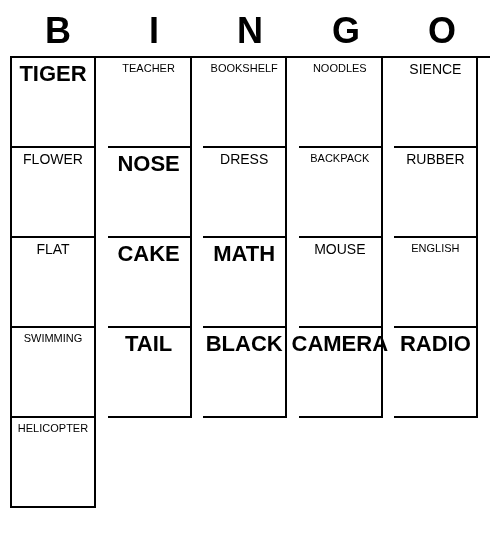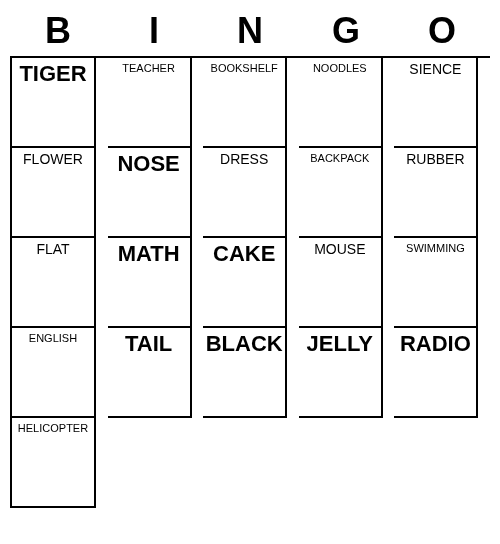--- a/index.html
+++ b/index.html
@@ -114,42 +114,42 @@
     <div class="bingo-cell">
       <span class="cell-text size-sm">BACKPACK</span>
     </div>
     <div class="bingo-cell">
       <span class="cell-text size-md">RUBBER</span>
     </div>
     <div class="bingo-cell">
       <span class="cell-text size-md">FLAT</span>
     </div>
     <div class="bingo-cell">
-      <span class="cell-text size-xl">MATH</span>
+      <span class="cell-text size-xl">CAKE</span>
     </div>
     <div class="bingo-cell">
-      <span class="cell-text size-xl">CAKE</span>
+      <span class="cell-text size-xl">MATH</span>
     </div>
     <div class="bingo-cell">
       <span class="cell-text size-md">MOUSE</span>
     </div>
     <div class="bingo-cell">
-      <span class="cell-text size-sm">SWIMMING</span>
+      <span class="cell-text size-sm">ENGLISH</span>
     </div>
     <div class="bingo-cell">
-      <span class="cell-text size-sm">ENGLISH</span>
+      <span class="cell-text size-sm">SWIMMING</span>
     </div>
     <div class="bingo-cell">
       <span class="cell-text size-xl">TAIL</span>
     </div>
     <div class="bingo-cell">
       <span class="cell-text size-xl">BLACK</span>
     </div>
     <div class="bingo-cell">
-      <span class="cell-text size-xl">JELLY</span>
+      <span class="cell-text size-xl">CAMERA</span>
     </div>
     <div class="bingo-cell">
       <span class="cell-text size-xl">RADIO</span>
     </div>
     <div class="bingo-cell">
       <span class="cell-text size-sm">HELICOPTER</span>
     </div>
   </div>
 
 </body></html>

